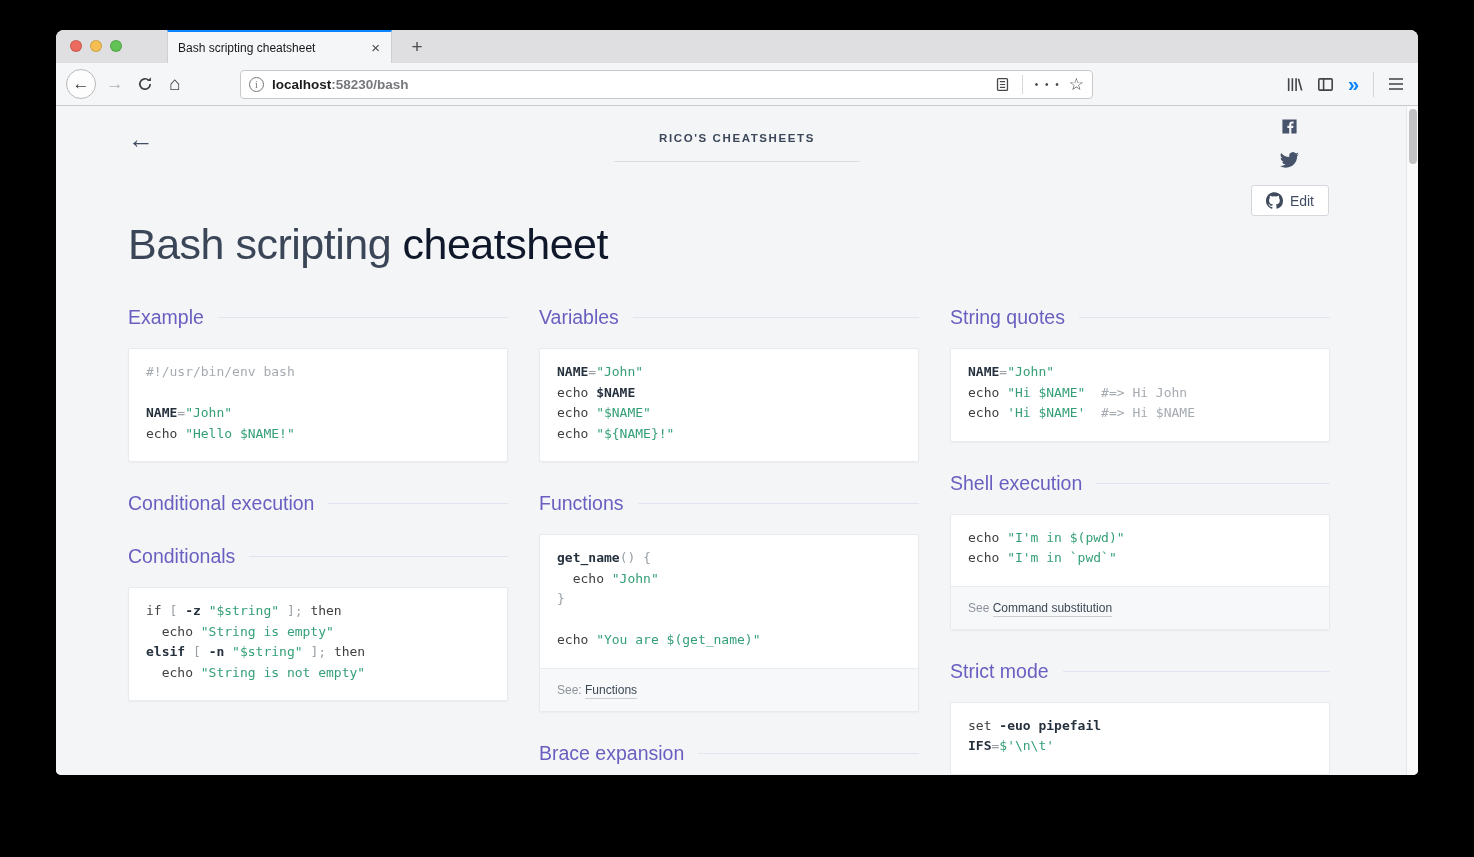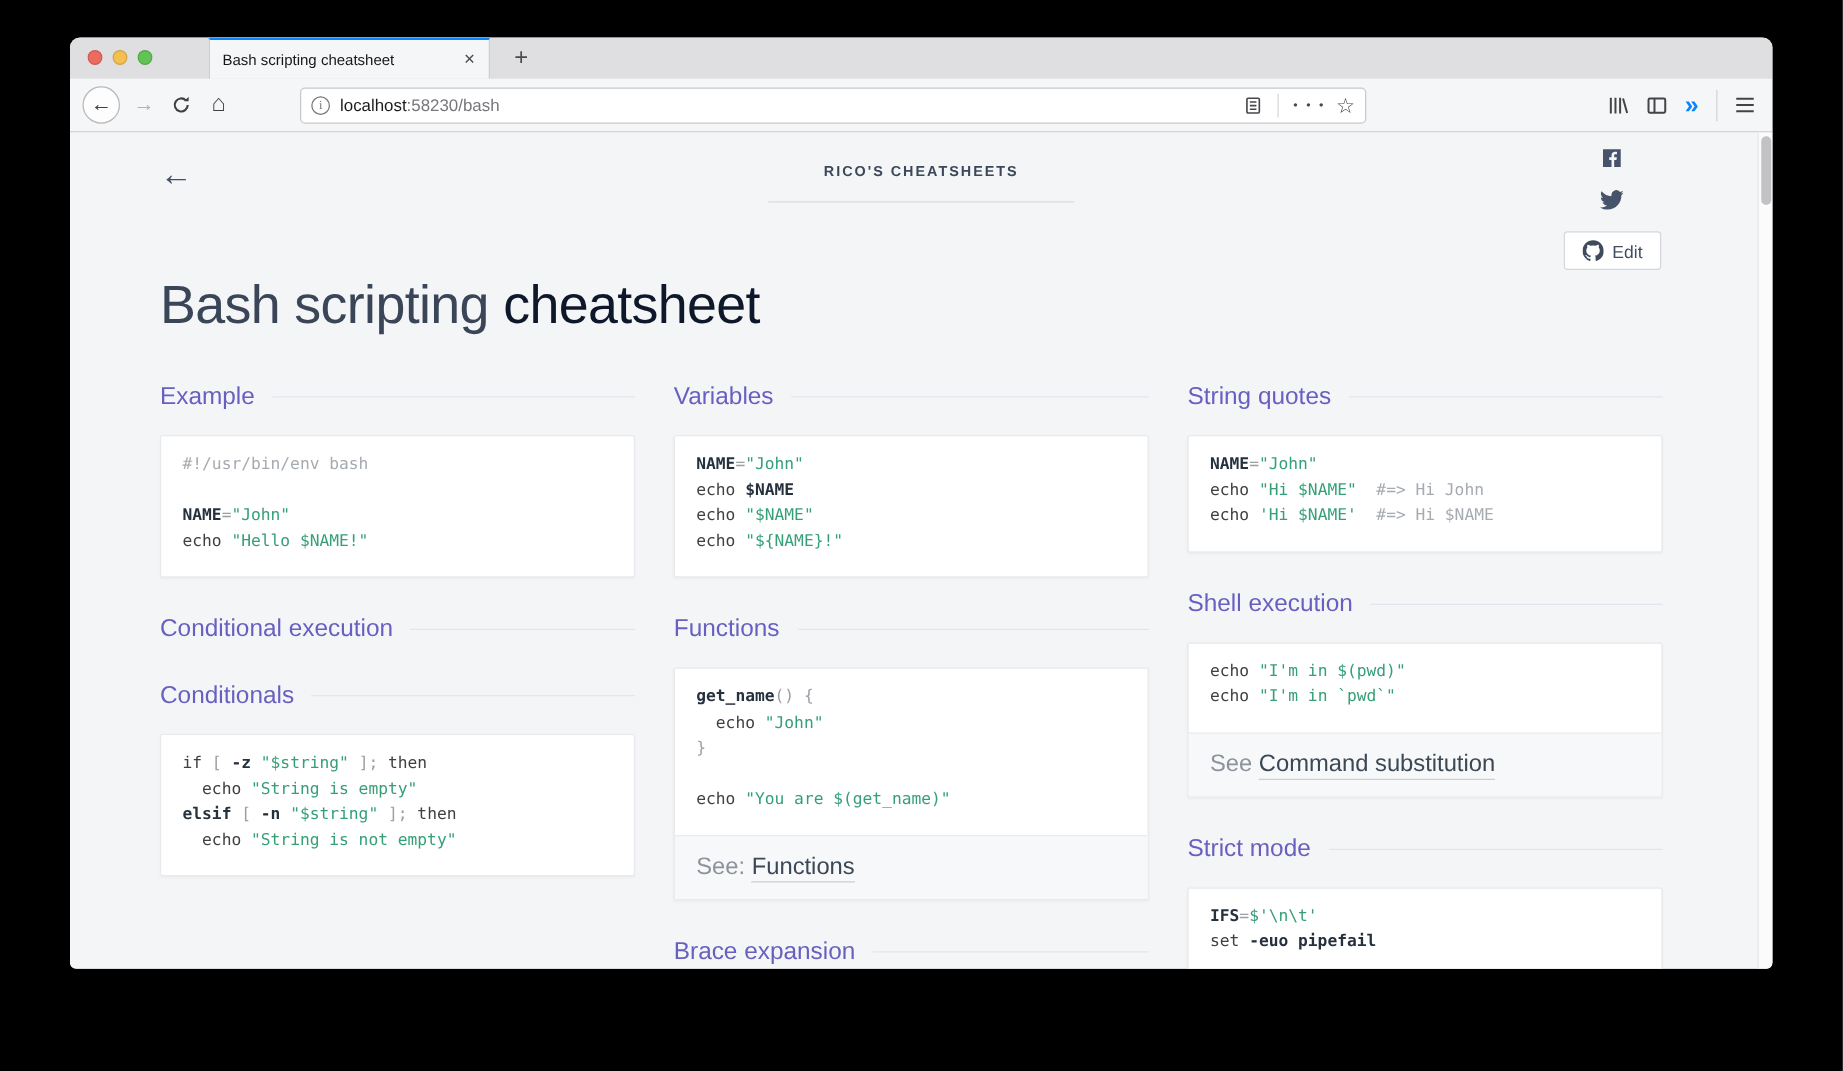--- a/index.html
+++ b/index.html
@@ -28,21 +28,21 @@
     display:flex; align-items:center; padding:0 10px; }
   .nav-btn { width:30px; height:30px; display:flex; align-items:center; justify-content:center;
     color:#3f3f44; font-size:17px; }
   .back-circle { border:1px solid #b9b9bb; border-radius:50%; background:#fdfdfe; margin-right:4px; }
   .fwd { color:#b3b3b5; }
   .urlbar { margin-left:50px; width:853px; height:29px; background:#fff; border:1px solid #c8c8ca;
     border-radius:4px; display:flex; align-items:center; padding:0 8px; gap:8px; }
   .info-i { width:15px; height:15px; border:1.4px solid #75767a; border-radius:50%; flex:none;
     display:flex; align-items:center; justify-content:center; font-size:10px; color:#75767a;
     font-family:"Liberation Serif", serif; }
-  .url-text { flex:1; font-size:13.5px; white-space:nowrap; overflow:hidden; }
+  .url-text { flex:1; font-size:13.5px; white-space:nowrap; overflow:hidden;font-weight:bold; }
   .url-host { color:#1b1b1d; }
   .url-path { color:#77787c; }
   .pa-icon { color:#47474c; display:flex; align-items:center; }
   .pa-sep { width:1px; height:19px; background:#d8d8da; margin:0 4px; }
   .dots { font-size:10px; letter-spacing:2px; color:#47474c; }
   .star { font-size:17px; color:#47474c; }
   .right-icons { margin-left:auto; display:flex; align-items:center; gap:14px; padding-right:4px; }
   .ri { color:#434348; display:flex; align-items:center; }
   .chev { color:#0a84ff; font-size:20px; font-weight:bold; line-height:1; }
   .tb-sep { width:1px; height:25px; background:#d4d4d6; }
@@ -75,21 +75,21 @@
   .sec-rule { flex:1; height:1px; background:#e5e3f0; margin-left:14px; }
   .card { margin-top:19px; background:#fff; border:1px solid #e8eaed; border-radius:2px;
     box-shadow:0 1px 2px rgba(0,0,0,.04); }
   .code { padding:15px 17px; font-family:"DejaVu Sans Mono", monospace; font-size:13px; }
   .cl { height:20.5px; white-space:pre; color:#26313e; font-weight:600; }
   .tk-c { color:#404040; font-weight:400; }
   .tk-s { color:#35a077; font-weight:400; }
   .tk-u { color:#9aa0a6; font-weight:400; }
   .tk-m { color:#a5abb1; font-weight:400;margin-top:12px; }
   .card-footer { background:#f7f8f9; border-top:1px solid #e9ebee; padding:14px 17px;
-    font-size:19px; color:#8d939c; }
+    font-size:12px; color:#8d939c; }
   .see-link { color:#3c4856; text-decoration:none; border-bottom:1px solid #c9ced5; padding-bottom:1px; }
 </style>
 </head>
 <body>
 
 <div class="screen">
   <div class="window">
 
     <div class="tabbar">
       <div class="traffic">
@@ -292,22 +292,22 @@
                 <div class="card-footer"><span>See </span><a class="see-link" href="#">Command substitution</a></div>
               </div>
             </section>
             <section class="sheet-section">
               <div class="sec-head">
                 <h2 class="sec-title">Strict mode</h2>
                 <div class="sec-rule"></div>
               </div>
               <div class="card">
                 <div class="code">
+                  <div class="cl"><span class="tk-c">set </span><span class="tk-p">-euo pipefail</span></div>
                   <div class="cl"><span class="tk-p">IFS</span><span class="tk-u">=</span><span class="tk-s">$'\n\t'</span></div>
-                  <div class="cl"><span class="tk-c">set </span><span class="tk-p">-euo pipefail</span></div>
                 </div>
               </div>
             </section>
           </div>
       </div>
     </div>
   </div>
 </div>
 
 </body></html>

